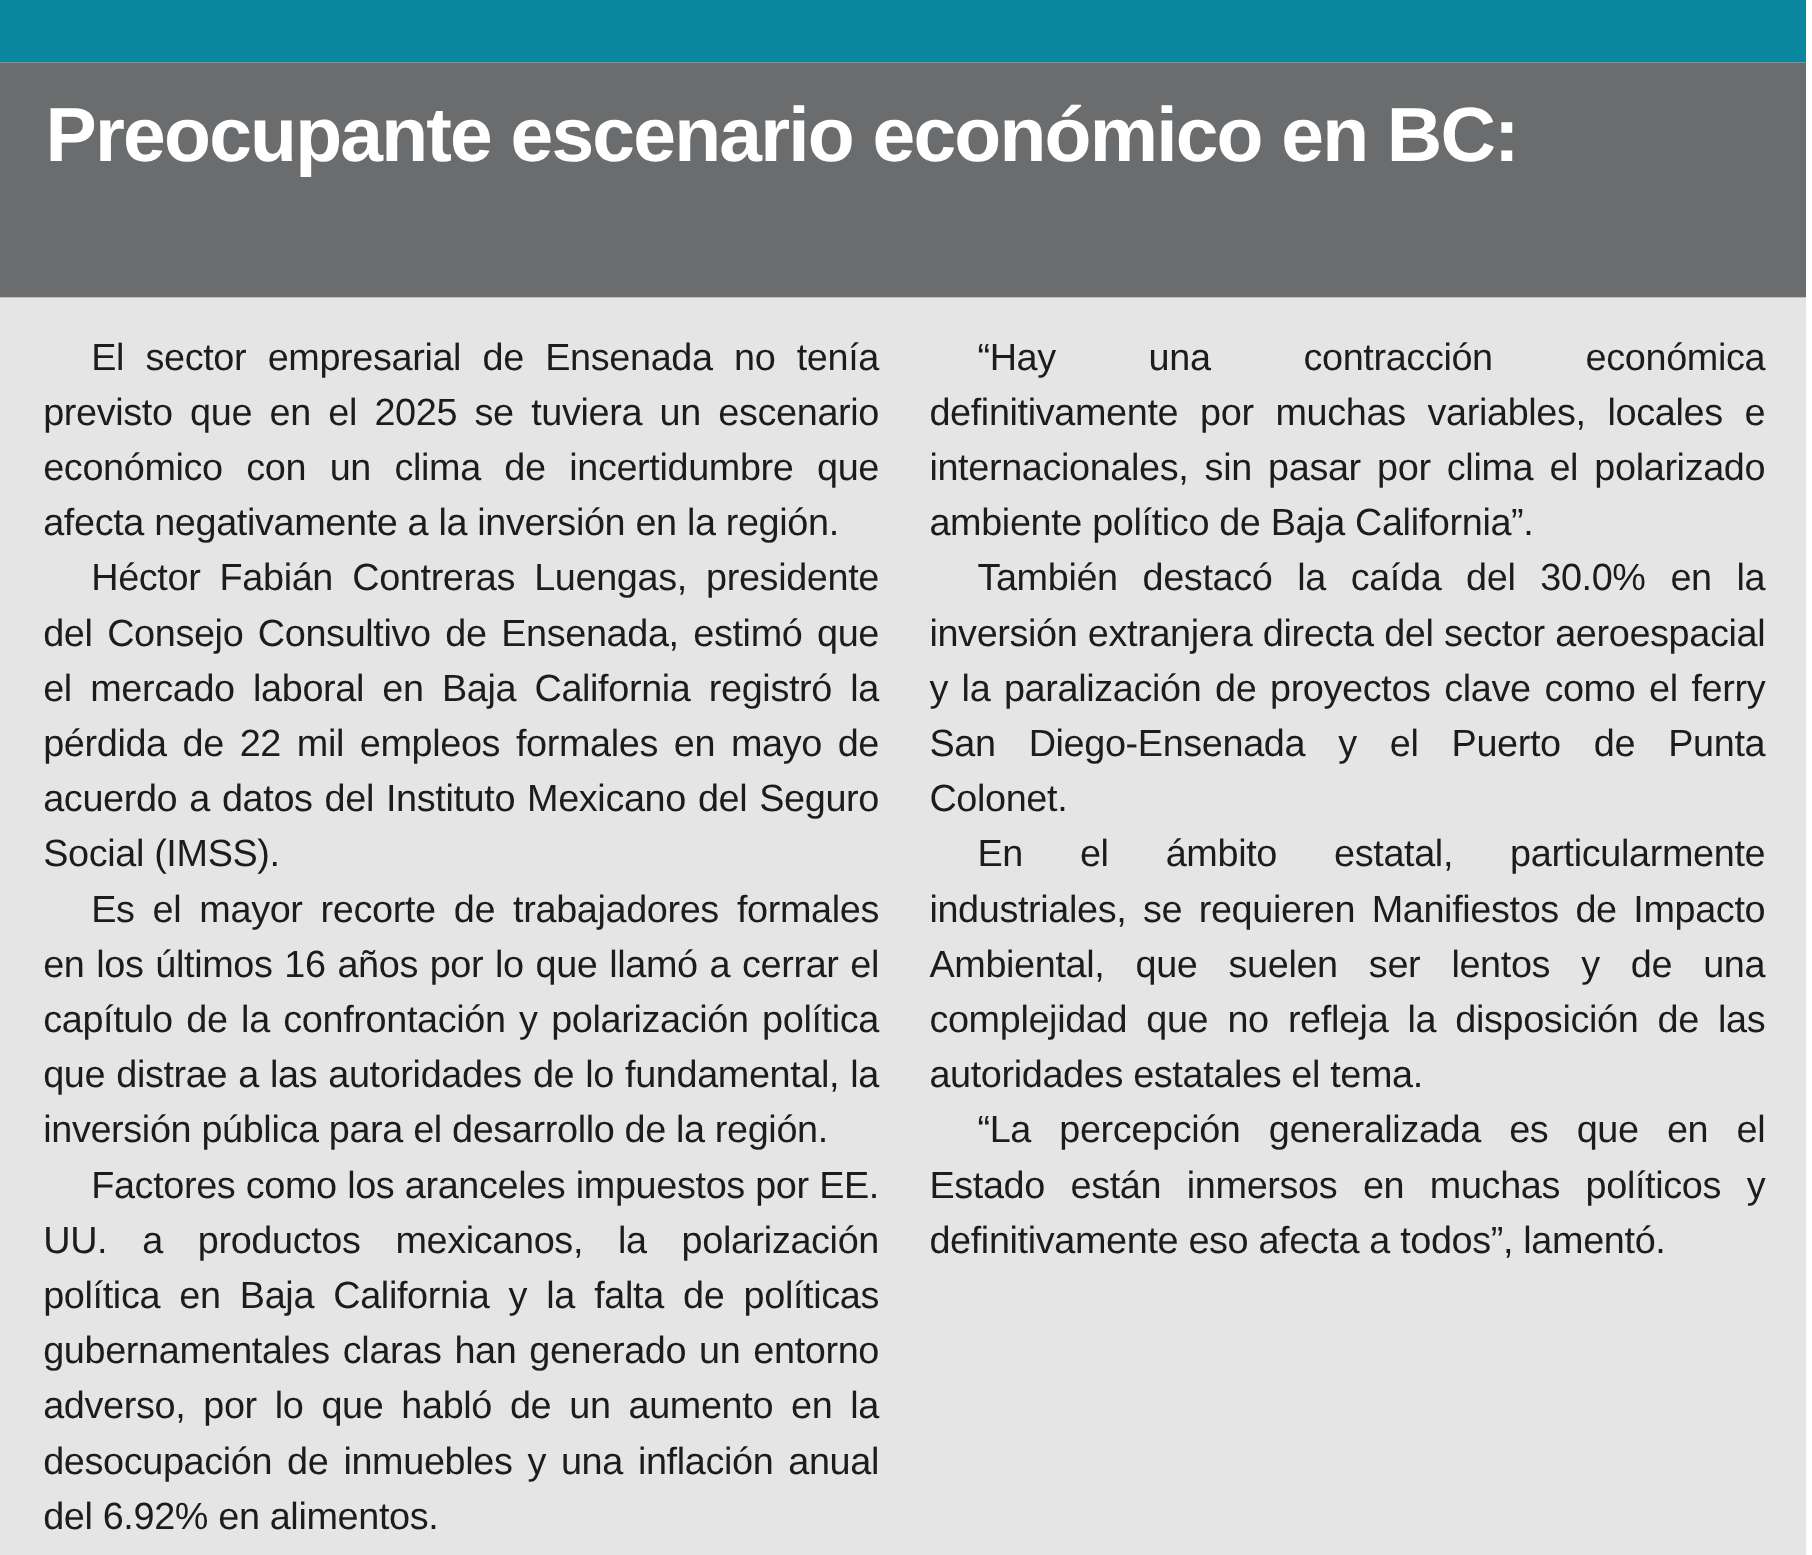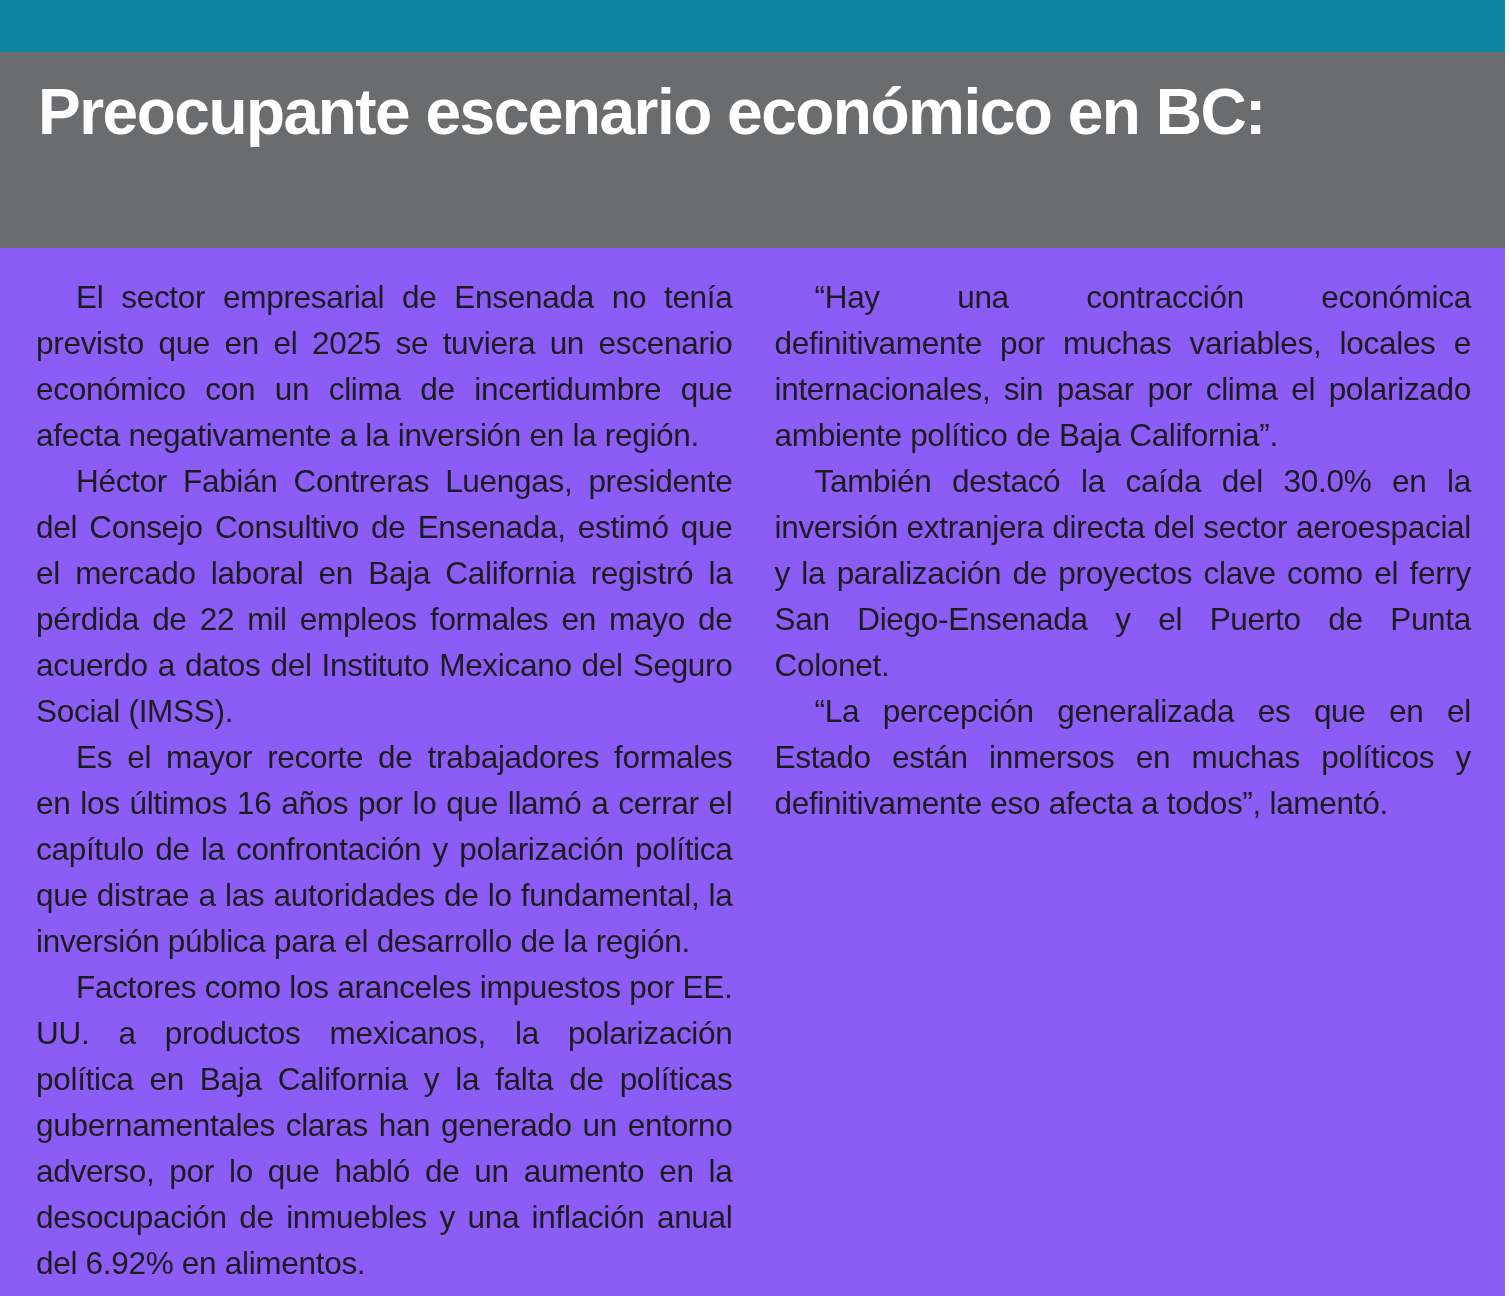--- a/index.html
+++ b/index.html
@@ -32,21 +32,21 @@
     color: #ffffff;
     font-size: 64px;
     line-height: 80px;
     font-weight: bold;
     letter-spacing: -1.5px;
   }
   .title-line { display: block; }
   .article-body {
     width: 1505px;
     height: 1048px;
-    background: #8b5cf6;
+    background: #e5e5e5;
     overflow: hidden;
     box-sizing: border-box;
   }
   .columns {
     box-sizing: border-box;
     height: 100%;
     padding: 26px 34px 0 36px;
     column-count: 2;
     column-gap: 42px;
     column-fill: auto;
@@ -77,17 +77,18 @@
   </header>
 
   <main class="article-body">
     <div class="columns">
       <p>El sector empresarial de Ensenada no tenía previsto que en el 2025 se tuviera un escenario económico con un clima de incertidumbre que afecta negativamente a la inversión en la región.</p>
       <p>Héctor Fabián Contreras Luengas, presidente del Consejo Consultivo de Ensenada, estimó que el mercado laboral en Baja California registró la pérdida de 22 mil empleos formales en mayo de acuerdo a datos del Instituto Mexicano del Seguro Social (IMSS).</p>
       <p>Es el mayor recorte de trabajadores formales en los últimos 16 años por lo que llamó a cerrar el capítulo de la confrontación y polarización política que distrae a las autoridades de lo fundamental, la inversión pública para el desarrollo de la región.</p>
       <p>Factores como los aranceles impuestos por EE. UU. a productos mexicanos, la polarización política en Baja California y la falta de políticas gubernamentales claras han generado un entorno adverso, por lo que habló de un aumento en la desocupación de inmuebles y una inflación anual del 6.92% en alimentos.</p>
       <p>“Hay una contracción económica definitivamente por muchas variables, locales e internacionales, sin pasar por clima el polarizado ambiente político de Baja California”.</p>
       <p>También destacó la caída del 30.0% en la inversión extranjera directa del sector aeroespacial y la paralización de proyectos clave como el ferry San Diego-Ensenada y el Puerto de Punta Colonet.</p>
+      <p>En el ámbito estatal, particularmente industriales, se requieren Manifiestos de Impacto Ambiental, que suelen ser lentos y de una complejidad que no refleja la disposición de las autoridades estatales el tema.</p>
       <p>“La percepción generalizada es que en el Estado están inmersos en muchas políticos y definitivamente eso afecta a todos”, lamentó.</p>
     </div>
   </main>
 
 </div>
 
 </body></html>

